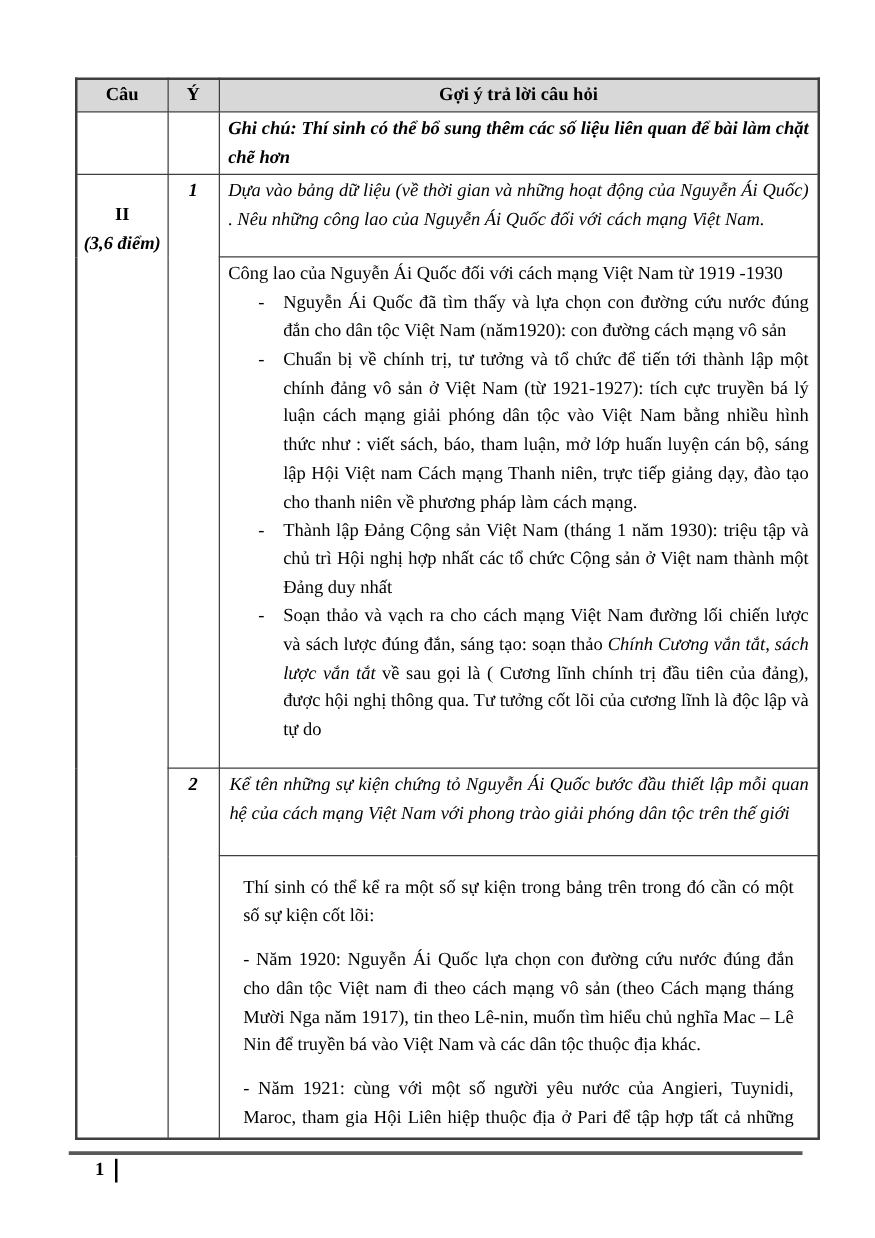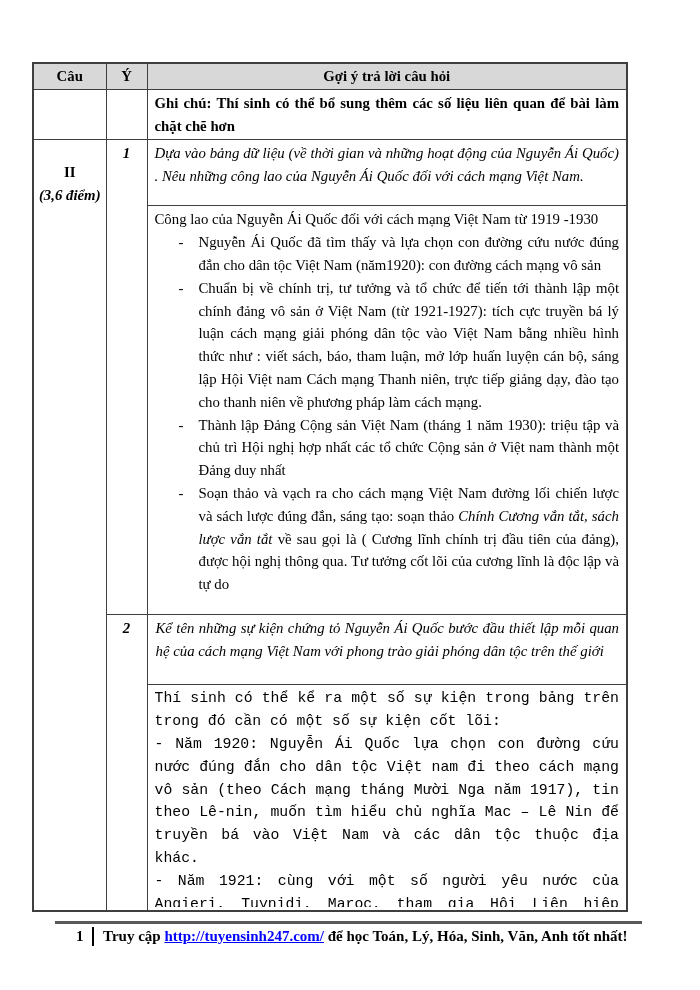--- a/index.html
+++ b/index.html
@@ -11,21 +11,21 @@
   }
   html,body{margin:0;padding:0;}
   body{
     width:700px;height:990px;background:#ffffff;
     font-family:"Liberation Serif","DejaVu Serif",serif;
     color:var(--text);
   }
   .page{position:relative;width:700px;height:990px;overflow:hidden;background:#ffffff;}
 
   table.answer-table{
-    position:absolute;left:32px;top:62px;width:594px;
+    position:absolute;left:60px;top:62px;width:594px;
     border-collapse:collapse;table-layout:fixed;
   }
   .col-cau{width:73px;}
   .col-y{width:41px;}
   .col-goiy{width:480px;}
 
   .answer-table th,.answer-table td{
     border:1px solid var(--table_border);
     vertical-align:top;
     font-size:14.8px;line-height:22.8px;
@@ -36,39 +36,39 @@
   th{
     background:var(--header_bg);
     font-weight:bold;text-align:center;
     height:25px;line-height:22px;padding:1px 2px;
   }
 
   .cell-content{padding:2px 7px;text-align:justify;}
   .cell-cau,.cell-y{text-align:center;padding:2px 2px;}
 
   .row-note .cell-content{height:50px;}
-  .note-text{font-weight:bold;}
+  .note-text{font-weight:bold;font-style:italic;}
 
   .cau-main{font-weight:bold;text-align:center;margin-top:19px;}
   .cau-points{font-weight:bold;font-style:italic;text-align:center;}
   .y-num{font-weight:bold;font-style:italic;text-align:center;}
 
   .question-cell{font-weight:normal;font-style:italic;height:66px;}
   .row-q2 .question-cell{height:70px;padding-left:8px;}
 
   .row-a1 .cell-content{height:409px;margin-left:40px;}
   .row-a2 .cell-content{height:226px;}
   .a1-clip{max-height:404px;overflow:hidden;}
   .a2-clip{max-height:220px;overflow:hidden;}
 
   .answer-intro{margin:0;}
   .bullet{position:relative;padding-left:44px;margin:0;}
   .dash{position:absolute;left:24px;top:0;}
   .it{font-style:italic;}
-  .a2-clip p{margin:0;font-family:Liberation Mono, monospace;}
+  .a2-clip p{margin:12px;}
 
   .footer-rule{
     position:absolute;left:55px;right:58px;top:921px;
     border-top:3px solid var(--footer_rule);
   }
   .footer-line{
     position:absolute;left:76px;top:927px;
     display:flex;align-items:center;
     font-size:15px;font-weight:bold;white-space:nowrap;
   }
@@ -151,18 +151,15 @@
           </div>
         </td>
       </tr>
     </tbody>
   </table>
 
   <div class="footer-rule"></div>
   <div class="footer-line">
     <span class="footer-num">1</span>
     <span class="footer-bar"></span>
-    <span class="footer-text">
-      <span>Truy cập </span><a href="#" class="footer-link">http://tuyensinh247.com/</a><span> để học Toán, Lý, Hóa, Sinh, Văn, Anh tốt nhất!</span>
-    </span>
   </div>
 
 </div>
 
 </body></html>

